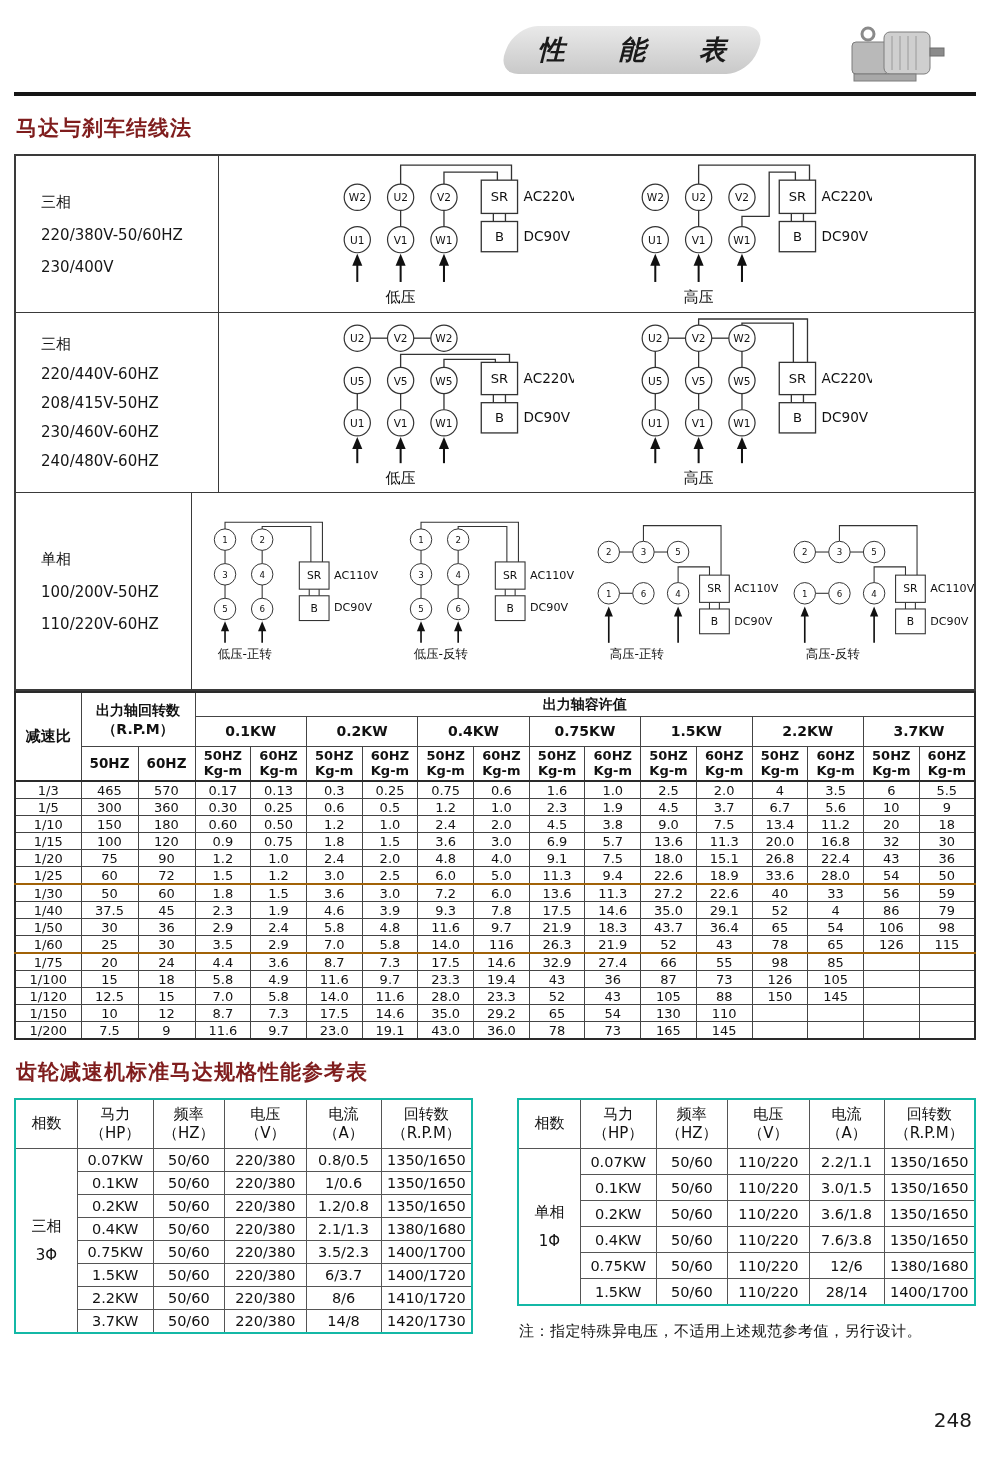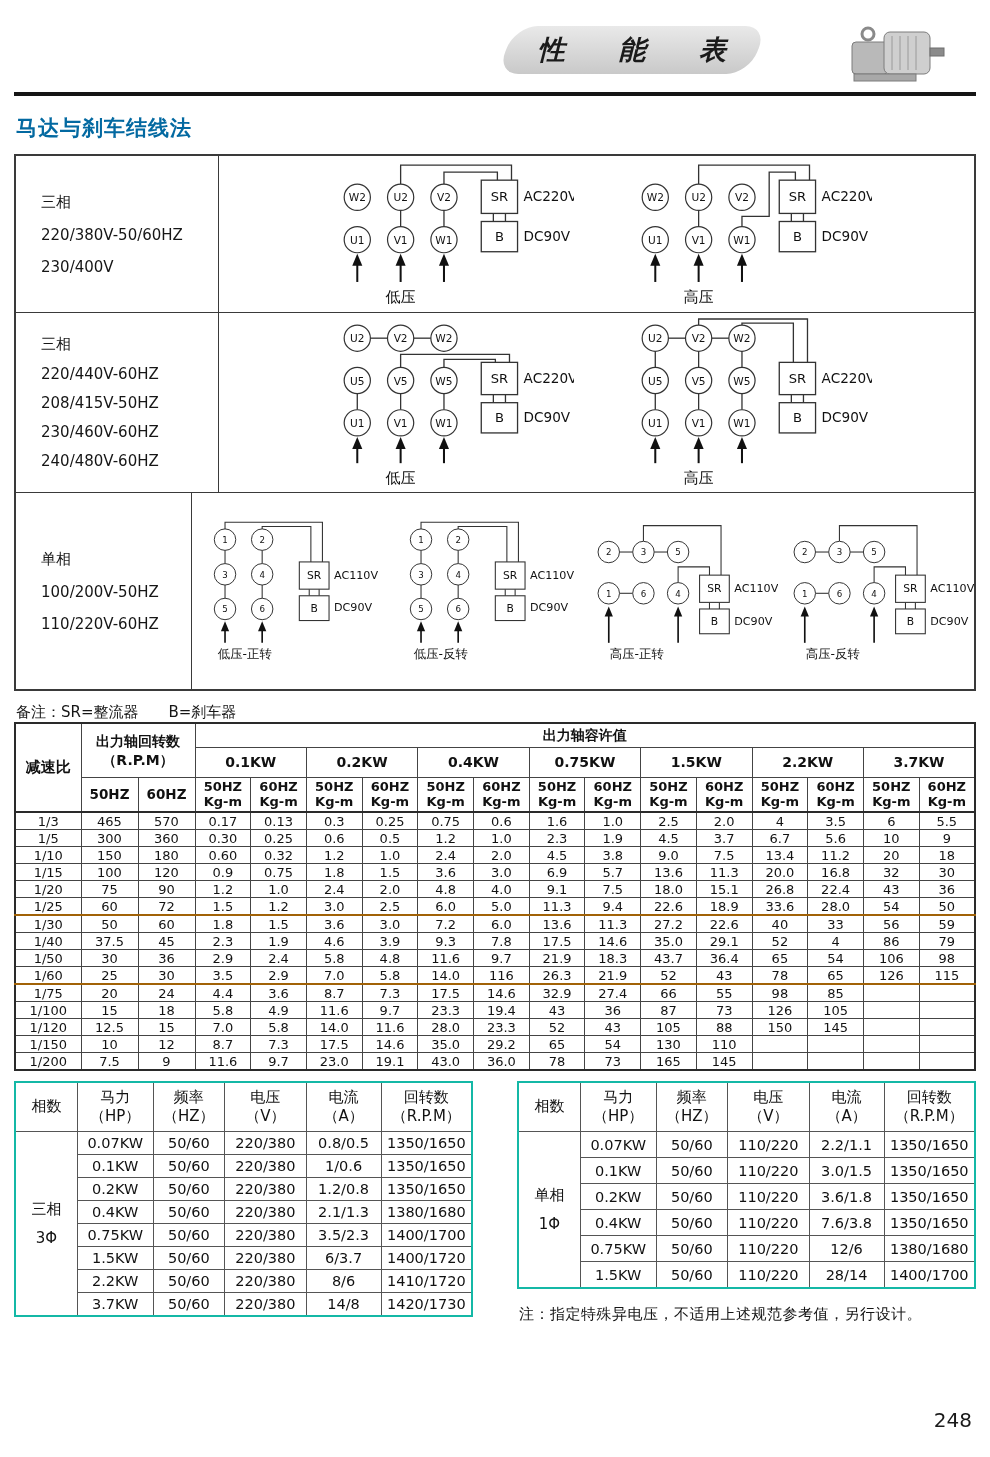--- a/index.html
+++ b/index.html
@@ -9,21 +9,21 @@
   
   .hdr{position:relative;height:92px;}
   .banner{position:absolute;left:506px;top:26px;width:252px;height:48px;
           transform:skewX(-22deg);background:linear-gradient(180deg,#e9e9e9,#c9c9c9);
           border-radius:22px;}
   .banner span{display:block;transform:skewX(22deg);text-align:center;line-height:48px;
           font-size:27px;font-weight:bold;font-style:italic;letter-spacing:22px;padding-left:22px;color:#1a1a1a;}
   .motor{position:absolute;right:40px;top:18px;}
   .rule{margin:0 14px;height:4px;background:#151515;}
 
-  h2{font-size:21px;font-weight:bold;margin:18px 0 12px 16px;letter-spacing:1px;color:#0369a1;}
+  h2{font-size:21px;font-weight:bold;margin:18px 0 12px 16px;letter-spacing:1px;color:#7f1d1d;}
 
   
   .wiring{margin:0 14px;border:2px solid #3a3a3a;}
   .w-row{display:flex;border-top:1px solid #3a3a3a;}
   .w-row:first-child{border-top:none;}
   .w-row0{height:156px;}
   .w-row1{height:179px;}
   .w-row2{height:196px;}
   .w-label{width:177px;border-right:1px solid #3a3a3a;display:flex;flex-direction:column;
            justify-content:center;gap:14px;padding-left:25px;font-size:15px;color:#161616;}
@@ -400,21 +400,20 @@
             <text x="182" y="128" class="side">DC90V</text>
             <line x1="30" y1="150" x2="30" y2="117" class="stem"></line>
             <polygon points="25,118 35,118 30,106" class="arrowhead"></polygon>
             <line x1="114" y1="150" x2="114" y2="117" class="stem"></line>
             <polygon points="109,118 119,118 114,106" class="arrowhead"></polygon>
             <text x="64" y="168" class="caption" text-anchor="middle">高压-反转</text>
           </svg>
         </div>
       </div>
     </div>
-  <p class="note">备注：SR=整流器　　B=刹车器</p>
 
   <table id="perfTable">
       <colgroup>
         <col style="width: 66px;">
         <col style="width: 57px;">
         <col style="width: 57px;">
         <col>
         <col>
         <col>
         <col>
@@ -545,21 +544,21 @@
           <td>6.7</td>
           <td>5.6</td>
           <td>10</td>
           <td>9</td>
         </tr>
         <tr>
           <td>1/10</td>
           <td>150</td>
           <td>180</td>
           <td>0.60</td>
-          <td>0.32</td>
+          <td>0.50</td>
           <td>1.2</td>
           <td>1.0</td>
           <td>2.4</td>
           <td>2.0</td>
           <td>4.5</td>
           <td>3.8</td>
           <td>9.0</td>
           <td>7.5</td>
           <td>13.4</td>
           <td>11.2</td>
@@ -790,20 +789,21 @@
           <td>165</td>
           <td>145</td>
           <td></td>
           <td></td>
           <td></td>
           <td></td>
         </tr>
       </tbody>
     </table>
 
+  <h2>齿轮减速机标准马达规格性能参考表</h2>
   <div class="ref-wrap">
     <table class="ref" id="refLeft">
         <colgroup>
           <col style="width: 68px;">
           <col style="width: 78px;">
           <col style="width: 74px;">
           <col style="width: 84px;">
           <col style="width: 78px;">
           <col style="width: 92px;">
         </colgroup>

